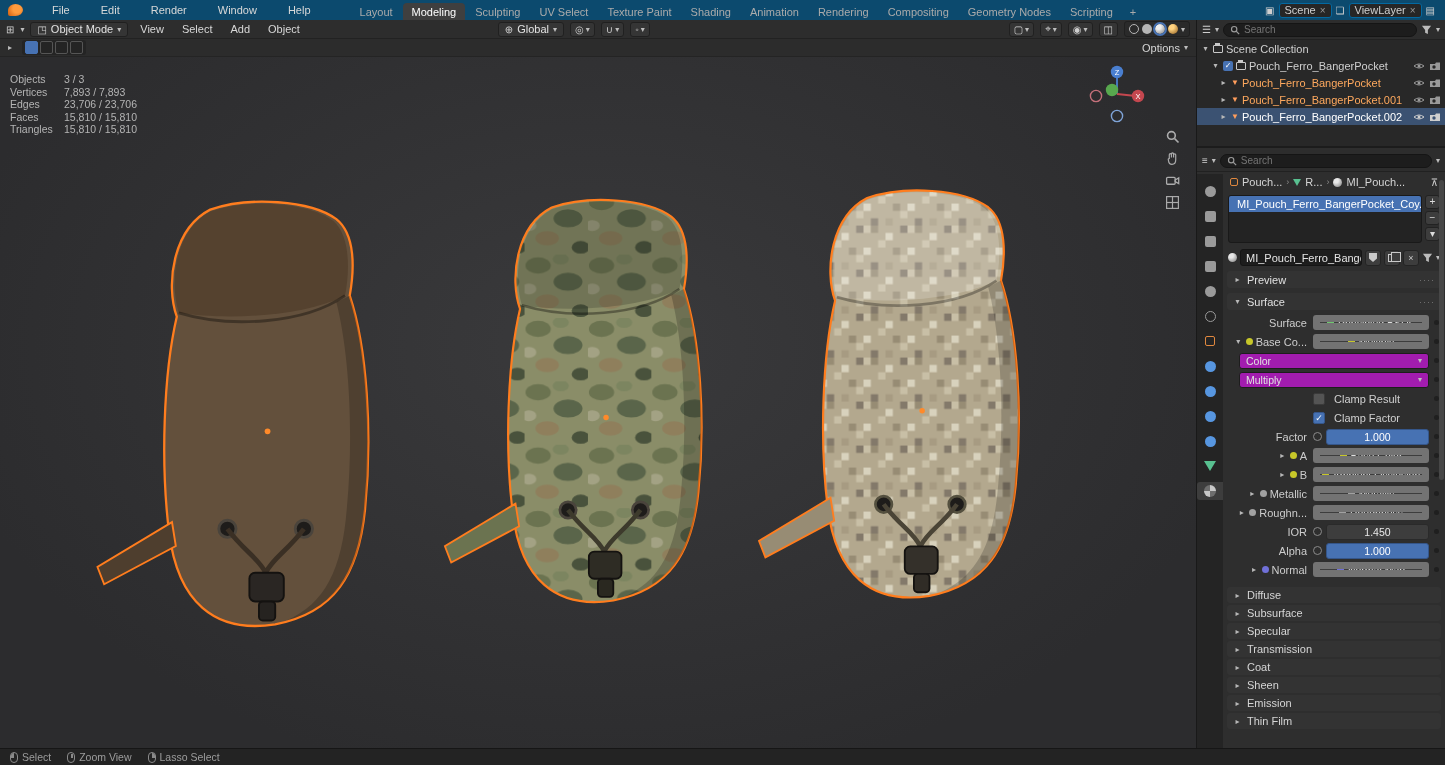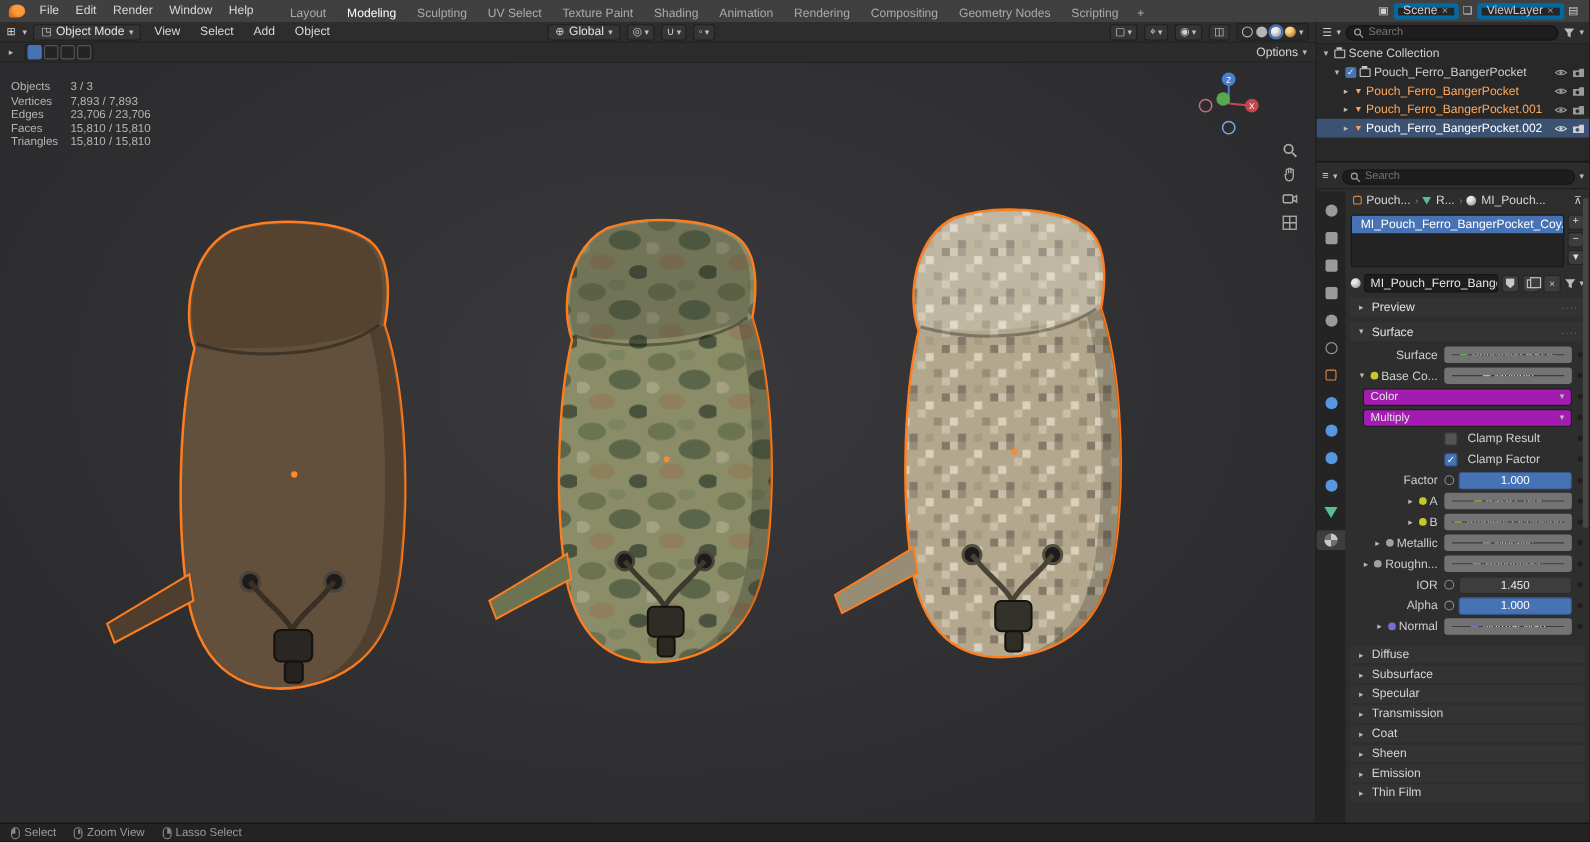--- a/index.html
+++ b/index.html
@@ -1,28 +1,28 @@
 <!DOCTYPE html>
 <html><head>
 <meta charset="utf-8">
 <style>
 *{box-sizing:border-box;margin:0;padding:0}
 body{background:#000;font-family:"Liberation Sans",sans-serif}
 .app{position:relative;width:1445px;height:765px;background:#2c2c2e;overflow:hidden;font-size:11px;color:#cfcfcf}
 
 
-.topbar{position:absolute;top:0;left:0;right:0;height:20px;background:#404040;display:flex;align-items:center;padding:0 6px;gap:1px;z-index:30}
+.topbar{position:absolute;top:0;left:0;right:0;height:20px;background:#0c4a6e;display:flex;align-items:center;padding:0 6px;gap:17px;z-index:30}
 .logo{width:15px;height:12px;margin:0 5px 0 2px;border-radius:50% 50% 50% 2px;background:radial-gradient(circle at 60% 40%,#ff9b3d 0 35%,#e57722 70%,#c75f12 100%)}
 .menu{padding:1px 7px;border-radius:3px;color:#d8d8d8;cursor:default}
 .ws-tabs{display:flex;margin-left:16px;align-items:flex-end;height:20px;gap:1px}
 .ws{padding:3px 9px 2px;color:#ababab;border-radius:4px 4px 0 0;white-space:nowrap}
 .ws.active{background:#3f3f3f;color:#fff}
 .ws-add{padding:2px 7px;color:#ababab}
 .topbar-right{margin-left:auto;display:flex;align-items:center;gap:4px;padding-right:4px}
-.tb-chip{display:flex;align-items:center;gap:4px;background:#262626;border:4px solid #0369a1;border-radius:3px;padding:1px 5px;height:15px}
+.tb-chip{display:flex;align-items:center;gap:4px;background:#262626;border:1px solid #0369a1;border-radius:3px;padding:1px 5px;height:15px}
 .xg{color:#9a9a9a;font-size:10px}
 
 
 .vph{position:absolute;top:20px;left:0;width:1196px;height:19px;background:#2d2d2d;border-bottom:1px solid#222;display:flex;align-items:center;padding:0 6px;gap:6px;z-index:20}
 .hdr-btn{display:flex;align-items:center;gap:4px;background:#353535;border:1px solid #202020;border-radius:3px;padding:0 6px;height:15px;color:#e2e2e2;white-space:nowrap}
 .hmenu{padding:1px 6px;border-radius:3px;color:#d8d8d8}
 .car{font-size:8px;color:#bdbdbd}
 .mid-gap{width:180px}
 .icobox{display:flex;align-items:center;gap:2px;background:#353535;border:1px solid #202020;border-radius:3px;height:15px;padding:0 4px}
 .gl{font-size:10px;color:#cfcfcf}

